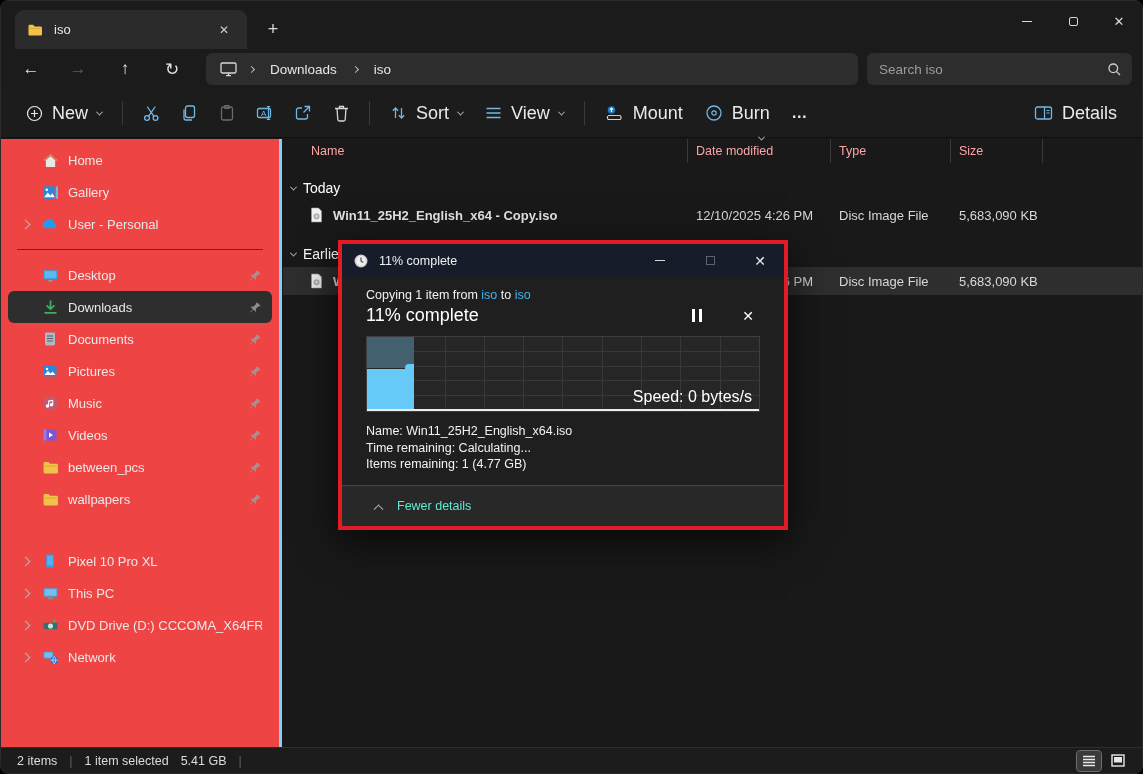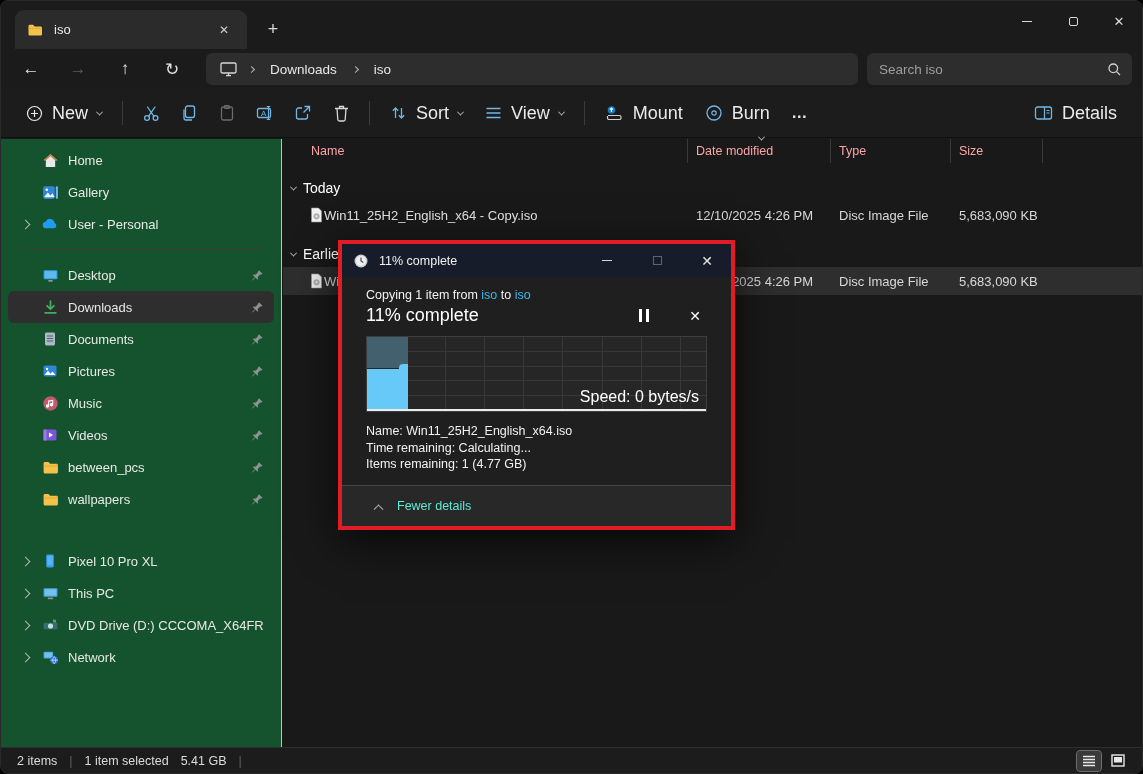--- a/index.html
+++ b/index.html
@@ -35,53 +35,53 @@
 
   
   .toolbar { position:absolute; top:88px; left:0; right:0; height:49px; background:#1c1c1c; border-bottom:1px solid #101010; display:flex; align-items:center; padding:0 14px; }
   .tb-btn { display:flex; align-items:center; gap:9px; height:36px; padding:0 11px; border-radius:5px; font-size:18px; color:#eaeaea; flex:none; }
   .tb-icon { width:38px; height:36px; display:flex; align-items:center; justify-content:center; border-radius:5px; flex:none; }
   .tb-sep { width:1px; height:24px; background:#3a3a3a; margin:0 9px; flex:none; }
   .ellipsis { font-size:16px; font-weight:bold; letter-spacing:1px; color:#e8e8e8; }
   .details-btn { margin-left:auto; }
 
   
-  .sidebar { position:absolute; top:138px; left:0; width:281px; bottom:26px; background:#14532d; border-right:1px solid #7dd3fc; padding-top:5px; overflow:hidden; }
+  .sidebar { position:absolute; top:138px; left:0; width:281px; bottom:26px; background:#ef4444; border-right:3px solid #7dd3fc; padding-top:5px; overflow:hidden; }
   .side-item { display:flex; align-items:center; height:32px; margin:0 7px; padding:0 10px 0 10px; border-radius:6px; gap:9px; font-size:13px; color:#e8e8e8; }
   .side-item.selected { background:#2e2e2e; }
   .side-chev { width:14px; display:flex; justify-content:center; flex:none; }
   .side-icon { width:18px; height:18px; flex:none; display:flex; align-items:center; justify-content:center; }
   .side-label { white-space:nowrap; overflow:hidden; }
   .pin { margin-left:auto; flex:none; opacity:.85; }
   .side-div { border-top:1px solid #3a3a3a; margin:9px 16px; }
   .side-gap { height:30px; }
 
   
   .filearea { position:absolute; top:138px; left:282px; right:0; bottom:26px; background:#191919; }
   .cols { display:grid; grid-template-columns:405px 143px 120px 92px; }
   .list-header { height:24px; position:relative; color:#fca5a5; font-size:12.5px; }
   .list-header .hc { display:flex; align-items:center; padding-left:8px; border-right:1px solid #3a3a3a; position:relative; }
   .list-header .hc:first-child { padding-left:28px; border-left:none; }
   .hdr-sort { position:absolute; top:-3px; left:50%; }
   .group-hdr { height:26px; display:flex; align-items:center; gap:7px; padding-left:8px; font-size:14px; color:#fff; margin-top:12px; }
   .file-row { height:28px; align-items:center; font-size:13px; color:#e2e2e2; }
   .file-row.selected { background:#2e2e2e; }
-  .cell-name { display:flex; align-items:center; padding-left:26px; overflow:hidden; white-space:nowrap; }
+  .cell-name { display:flex; align-items:center; gap:9px; padding-left:26px; overflow:hidden; white-space:nowrap;font-weight:bold; }
   .cell { padding-left:8px; color:#d8d8d8; white-space:nowrap; overflow:hidden; }
   .cell-size { text-align:right; padding-right:22px; }
 
   
   .statusbar { position:absolute; bottom:0; left:0; right:0; height:26px; background:#1c1c1c; border-top:1px solid #2e2e2e; display:flex; align-items:center; padding:0 12px 0 16px; gap:12px; font-size:12.5px; color:#dcdcdc; }
   .sb-sep { color:#5f5f5f; }
   .sb-views { margin-left:auto; display:flex; gap:5px; }
   .view-btn { width:24px; height:20px; display:flex; align-items:center; justify-content:center; border-radius:3px; }
   .view-btn.active { background:#3a3a3a; outline:1px solid #6e6e6e; }
 
   
-  .copy-dialog { position:absolute; left:337px; top:239px; width:397px; height:290px; border:4px solid #e11c24; background:#1f1f1f; box-shadow:0 12px 40px rgba(0,0,0,.7); z-index:20; }
+  .copy-dialog { position:absolute; left:337px; top:239px; width:450px; height:290px; border:4px solid #e11c24; background:#1f1f1f; box-shadow:0 12px 40px rgba(0,0,0,.7); z-index:20; }
   .dlg-titlebar { height:33px; background:#171c2b; display:flex; align-items:center; gap:10px; padding:0 4px 0 11px; font-size:12.5px; color:#f0f0f0; }
   .dlg-title { flex:1; }
   .dlg-tb-btn { width:40px; height:33px; display:flex; align-items:center; justify-content:center; }
   .dlg-max { width:9px; height:9px; border:1px solid #5e6372; display:inline-block; }
   .dlg-close { color:#e8e8e8; font-size:14px; }
   .dlg-body { padding:11px 24px 0; position:relative; }
   .copy-line { font-size:12.5px; color:#f2f2f2; }
   .copy-line .loc { color:#3db5f0; }
   .progress-row { display:flex; align-items:center; margin-top:3px; }
   .progress-heading { font-size:18px; font-weight:400; color:#fff; }

